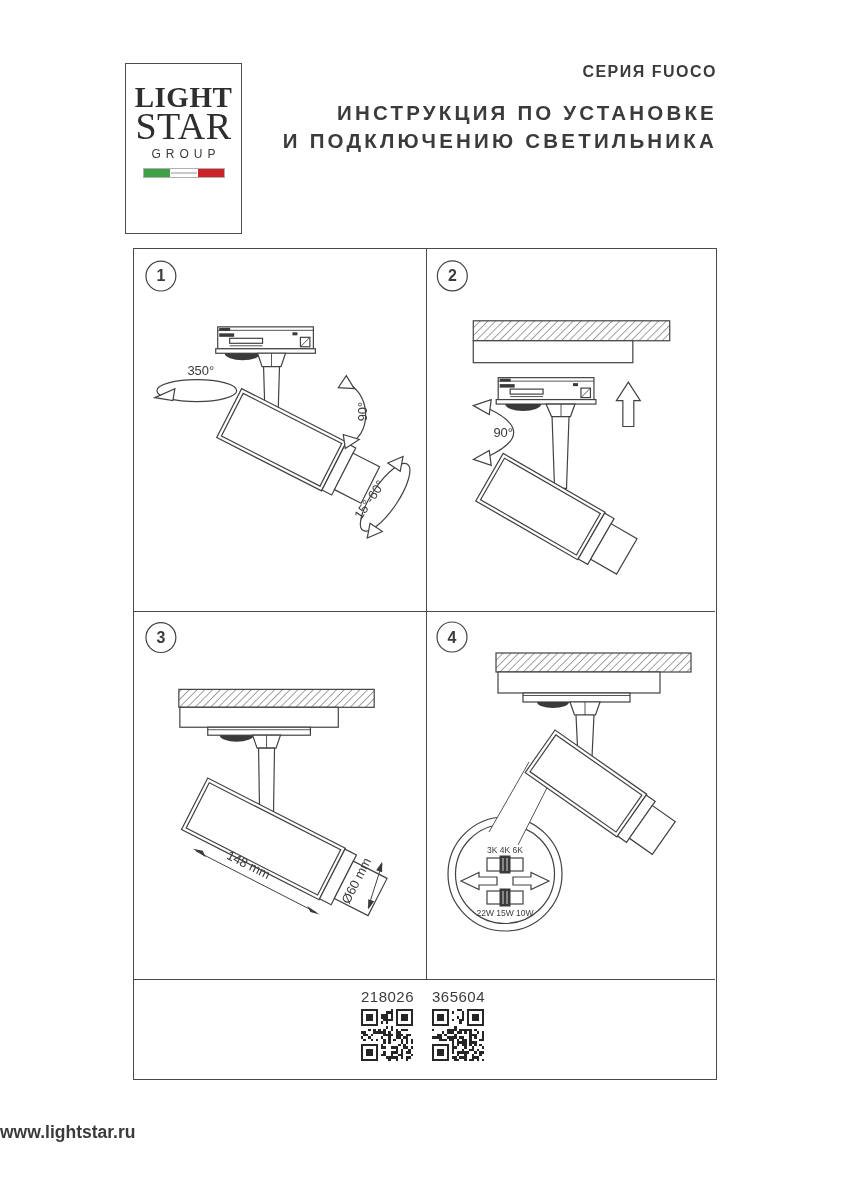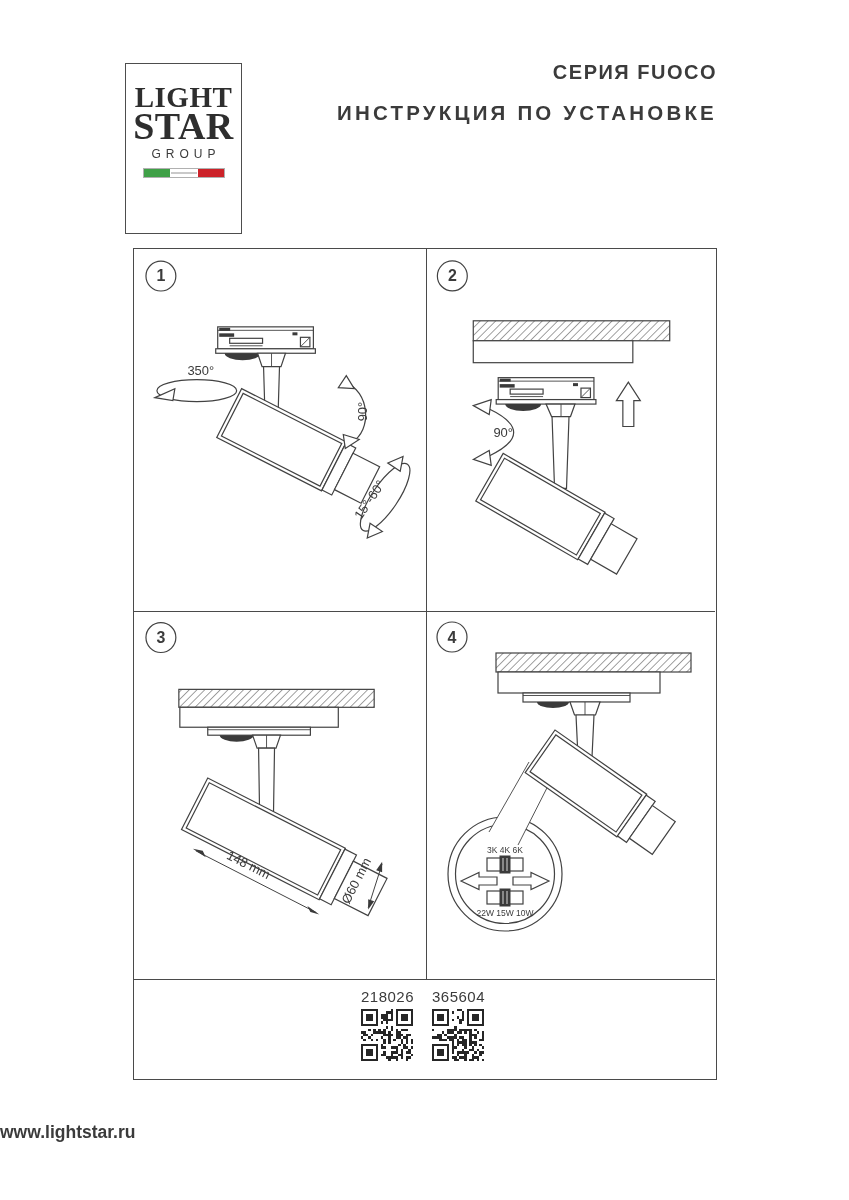--- a/index.html
+++ b/index.html
@@ -4,32 +4,32 @@
 <style>
   html,body{margin:0;padding:0;background:#888;}
   .page{position:relative;width:849px;height:1200px;background:#ffffff;margin:0 auto;
         font-family:"Liberation Sans",sans-serif;color:#3b3b3b;overflow:hidden;}
 
   
   .logo-box{position:absolute;left:125px;top:63px;width:117px;height:171px;
             border:1.5px solid #4d4d4d;box-sizing:border-box;text-align:center;}
   .logo-light{font-family:"Liberation Serif",serif;font-weight:bold;font-size:29px;
               line-height:26px;margin-top:20px;letter-spacing:.5px;color:#2e2e2e;}
-  .logo-star{font-family:"Liberation Serif",serif;font-weight:bold;font-size:38px;
+  .logo-star{font-family:"Liberation Serif",serif;font-weight:normal;font-size:38px;
              line-height:32px;letter-spacing:.5px;color:#2e2e2e;}
   .logo-group{font-size:12px;letter-spacing:5px;margin-top:5px;color:#3b3b3b;text-indent:5px;}
   .logo-flag{width:80px;height:8px;margin:7px auto 0;border:1px solid #b0b0b0;
              display:flex;box-sizing:content-box;}
   .logo-flag .fg{width:26px;background:#3fa047;border-right:1px solid #fff;}
   .logo-flag .fw{flex:1;background:linear-gradient(#fff 40%,#c9c9c9 40%,#c9c9c9 60%,#fff 60%);}
   .logo-flag .fr{width:26px;background:#cc2229;border-left:1px solid #fff;}
 
   
   .header-text{position:absolute;right:132px;top:58px;text-align:right;}
-  .hdr-series{font-size:20px;font-weight:bold;letter-spacing:1.5px;line-height:28px;}
+  .hdr-series{font-size:16px;font-weight:bold;letter-spacing:1.5px;line-height:28px;}
   .hdr-title{margin-top:13px;font-size:20.5px;font-weight:bold;letter-spacing:3.2px;line-height:27.5px;margin-left:24px;}
 
   
   .frame{position:absolute;left:133px;top:248px;width:584px;height:832px;
          border:1.5px solid #4a4a4a;box-sizing:border-box;}
   .panel{position:absolute;box-sizing:border-box;}
   .p1{left:0;top:0;width:293px;height:363px;border-right:1.2px solid #4a4a4a;border-bottom:1.2px solid #4a4a4a;}
   .p2{left:293px;top:0;width:288px;height:363px;border-bottom:1.2px solid #4a4a4a;}
   .p3{left:0;top:363px;width:293px;height:367px;border-right:1.2px solid #4a4a4a;}
   .p4{left:293px;top:363px;width:288px;height:367px;}
@@ -70,20 +70,21 @@
       <span class="fg"></span>
       <span class="fw"></span>
       <span class="fr"></span>
     </div>
   </div>
 
   <div class="header-text">
     <div class="hdr-series">СЕРИЯ FUOCO</div>
     <div class="hdr-title">
       <div>ИНСТРУКЦИЯ ПО УСТАНОВКЕ</div>
+      <div>И ПОДКЛЮЧЕНИЮ СВЕТИЛЬНИКА</div>
     </div>
   </div>
 
   <div class="frame">
 
     <div class="panel p1">
       <svg viewBox="0 0 293 363">
         <g>
           <circle cx="27" cy="27" r="15" class="nf"></circle>
           <text x="27" y="32.5" class="num-t">1</text>

